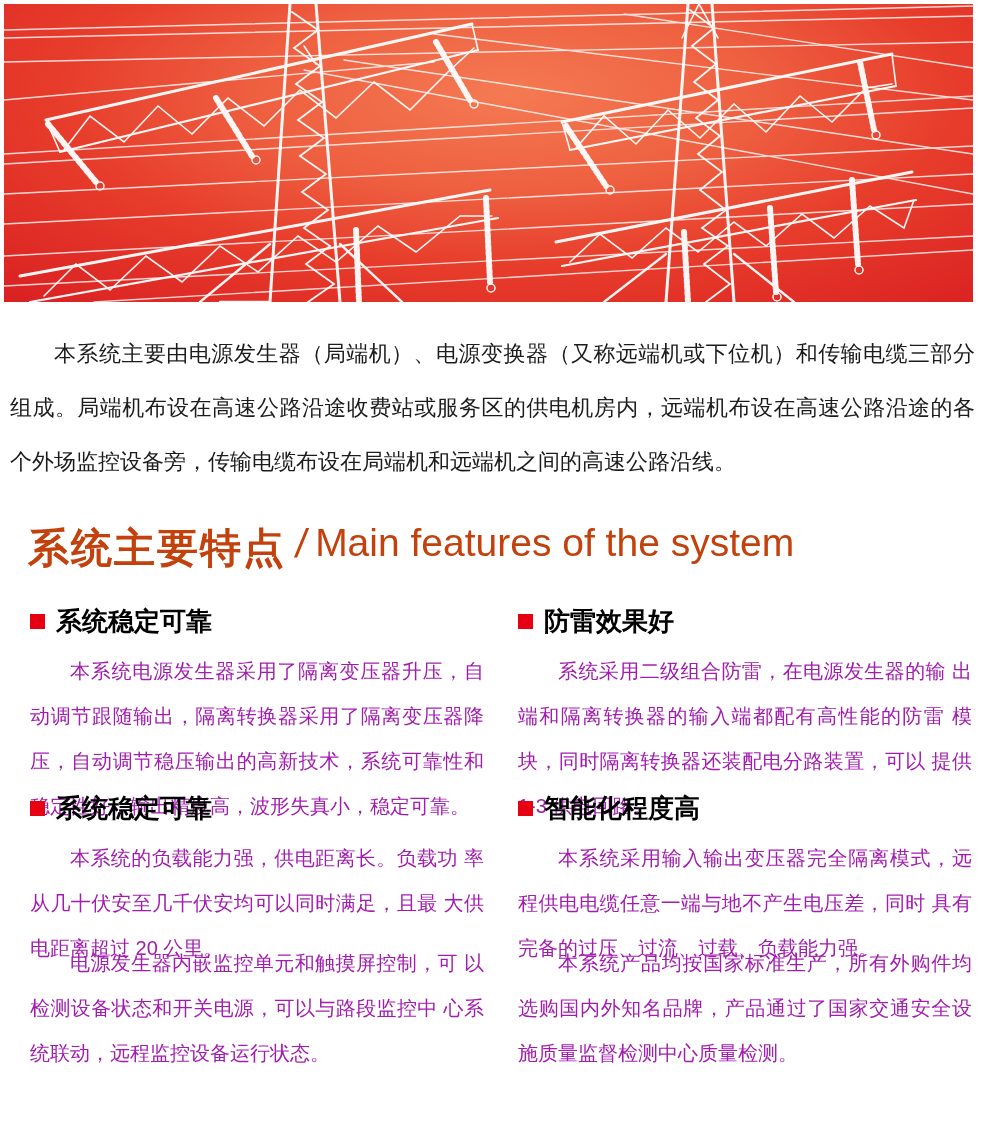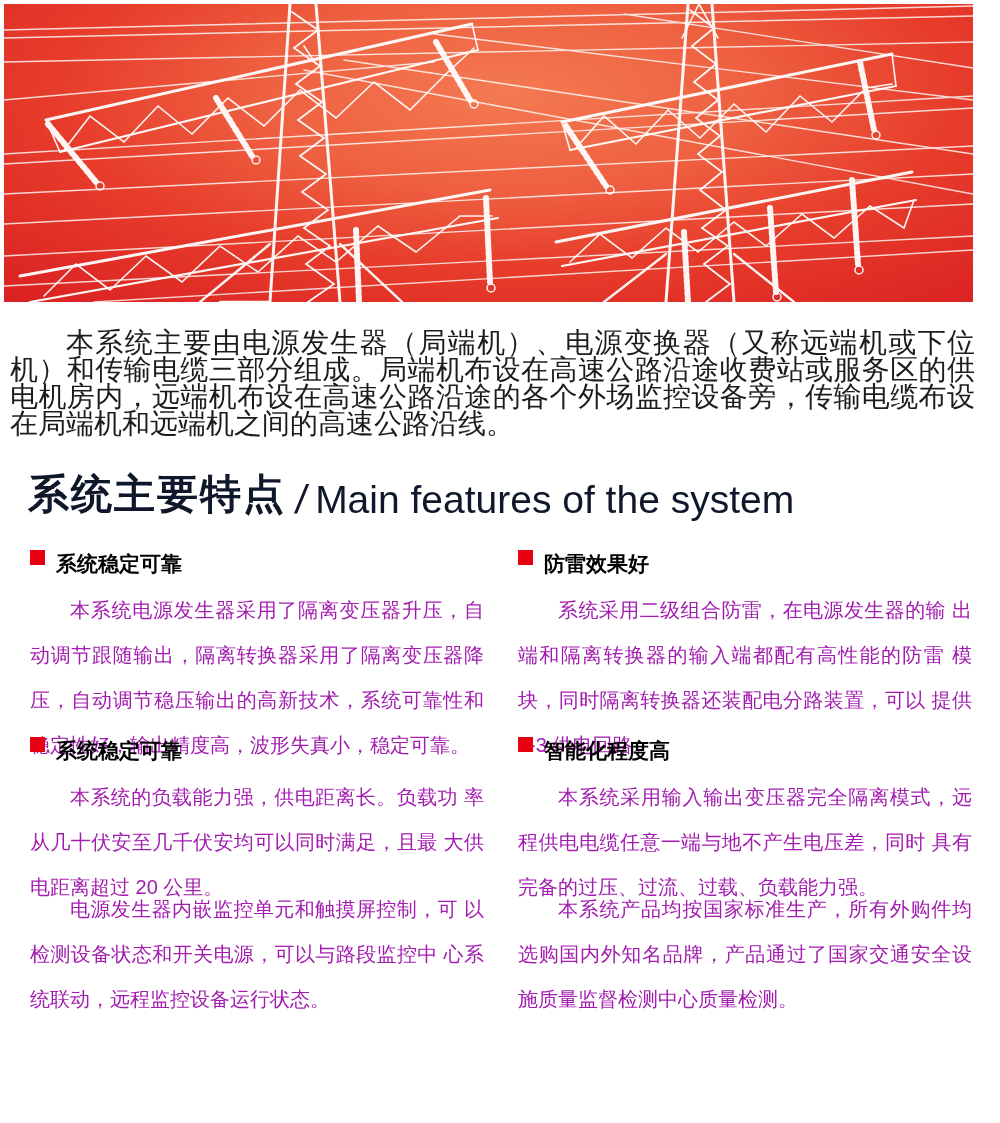--- a/index.html
+++ b/index.html
@@ -11,50 +11,50 @@
     margin: 4px 27px 0 4px;
     width: 969px; height: 298px;
     background: radial-gradient(ellipse 75% 95% at 52% 30%, #f47a52 0%, #ee5f40 35%, #e73c2b 62%, #da2122 100%);
     position: relative;
   }
   .banner svg { position: absolute; left: 0; top: 0; width: 969px; height: 298px; display: block; }
 
   
   .intro {
     margin: 27px 25px 0 10px;
-    font-family: Liberation Sans, sans-serif;
-    font-size: 28px; line-height: 27px;
+    font-family: Liberation Mono, monospace;
+    font-size: 22px; line-height: 54px;
     color: #1c1c1c;
     text-indent: 2em;
     text-align: justify;
   }
 
   
   .heading {
     margin: 30px 15px 0 28px;
-    color: #0f172a;
+    color: #c2410c;
     font-family: "Liberation Sans", "DejaVu Sans", sans-serif;
-    display: flex; align-items: flex-end;
+    display: flex; align-items: flex-start;
   }
   .heading .zh { font-size: 41px; font-weight: 800; letter-spacing: 2px; }
   .heading .slash { font-size: 40px; font-weight: 300; margin: 0 8px 0 10px; transform: skewX(-8deg); }
   .heading .en { font-size: 39px; font-weight: 500; }
 
   
   .features {
     display: grid;
     grid-template-columns: 1fr 1fr;
     grid-template-rows: 187px 150px auto;
     column-gap: 34px;
     margin: 28px 28px 0 30px;
     font-family: "Liberation Sans", "DejaVu Sans", sans-serif;
   }
   .feature-title {
-    display: flex; gap: 11px;
-    font-size: 21px; font-weight: 700; color: #000000;
+    display: flex; align-items: center; gap: 11px;
+    font-size: 26px; font-weight: 700; color: #000000;
     margin: 0 0 10px 0;
   }
   .bullet { width: 15px; height: 15px; background: #e60012; flex: 0 0 auto; }
   .feature-body {
     margin: 0;
     font-size: 20px; line-height: 45px;
     color: #a21caf;
     text-indent: 2em;
     text-align: justify;
   }

